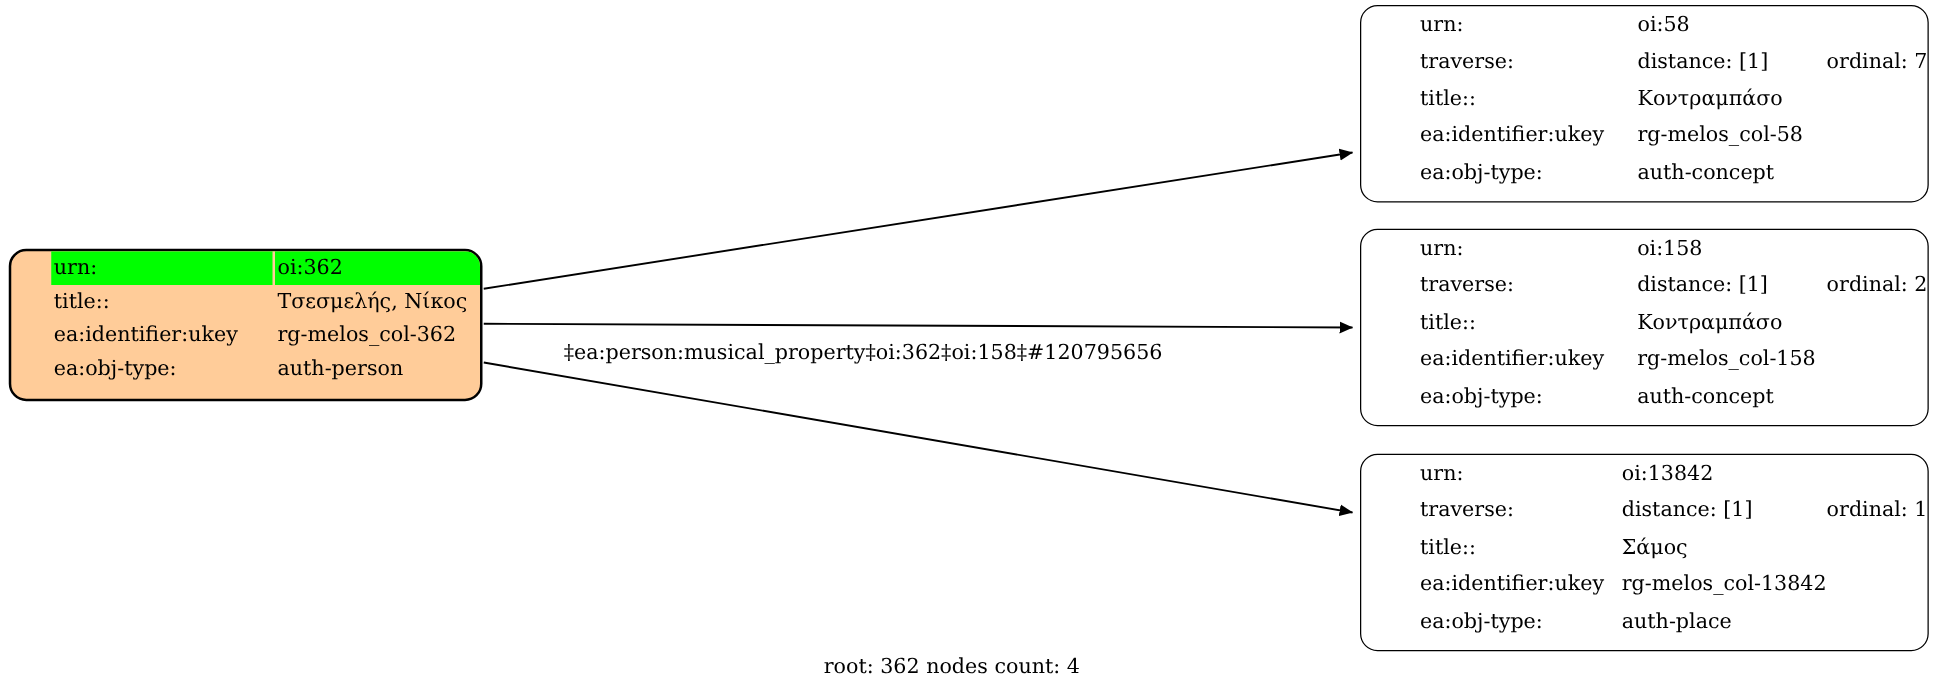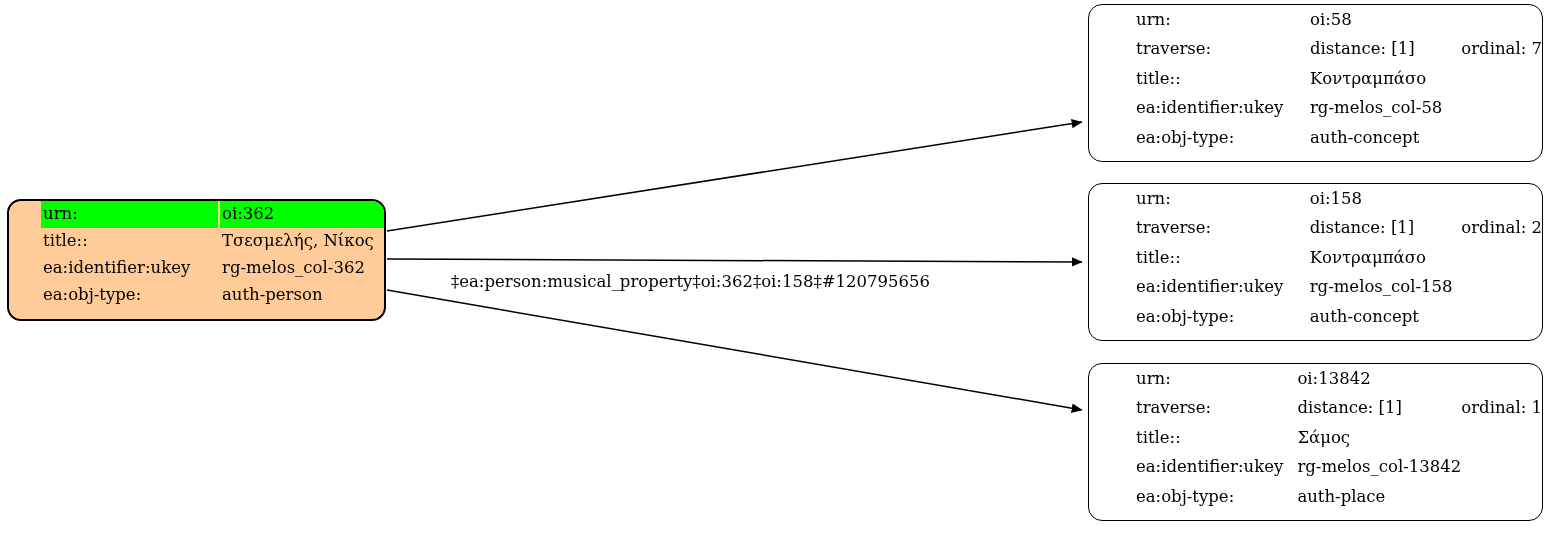--- a/index.html
+++ b/index.html
@@ -228,14 +228,15 @@
       </tr>
       <tr>
         <td class="k">ea:obj-type:</td>
         <td class="v v2">auth-place</td>
         <td class="v-ord"></td>
       </tr>
     </tbody>
       </table>
   </div>
 
+  <div id="caption" style="left:659px; top:523px;">root: 362 nodes count: 4</div>
 
 </div>
 
 </body></html>

